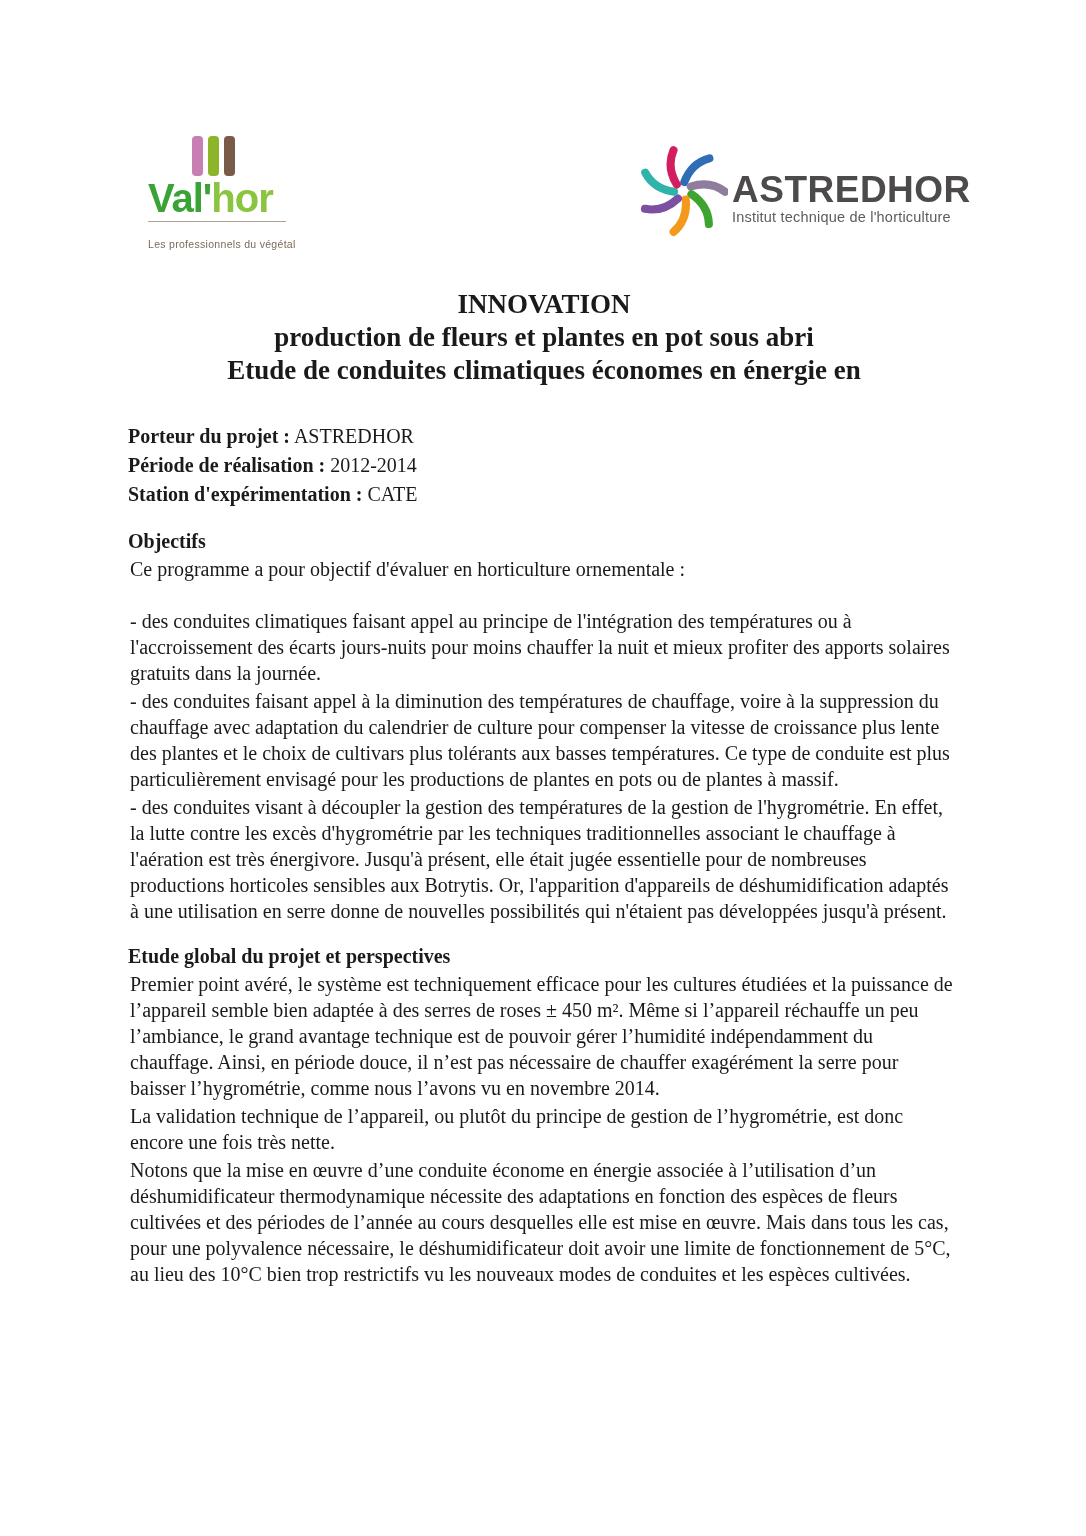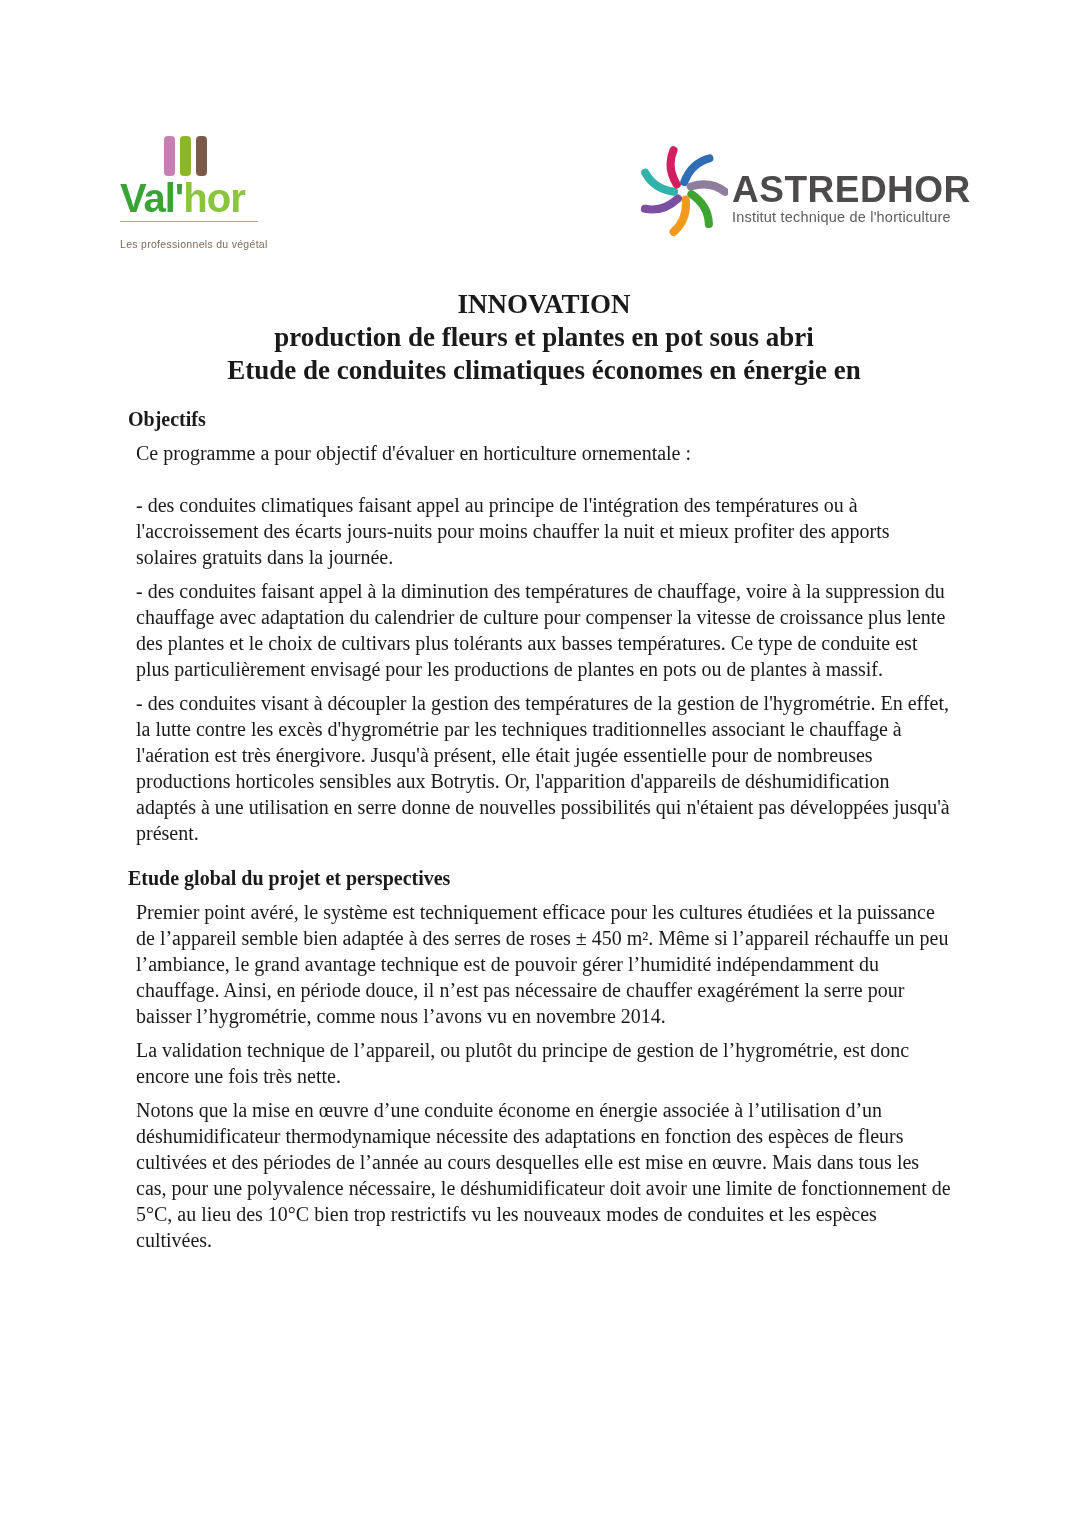--- a/index.html
+++ b/index.html
@@ -11,21 +11,21 @@
     background: #ffffff;
     margin: 0 auto;
     font-family: "Liberation Serif", serif;
     color: #1a1a1a;
     overflow: hidden;
   }
 
   
   .valhor {
     position: absolute;
-    left: 120px;
+    left: 148px;
     top: 136px;
     width: 150px;
   }
   .valhor-bars {
     display: flex;
     gap: 5px;
     margin-left: 44px;
   }
   .valhor-bar {
     width: 11px;
@@ -96,21 +96,21 @@
   .title-line { font-size: 27px; line-height: 33px; }
 
   .info-block { margin-top: 35px; }
   .info-row { line-height: 29px; }
   .info-label { font-weight: bold; }
 
   .section-heading {
     font-weight: bold;
     margin-top: 19px;
   }
-  .para { margin: 8px; }
+  .para { margin: 2px; }
   .para-gap { margin-top: 26px; }
 </style>
 </head>
 <body>
 
 <div class="page">
 
   <div class="valhor">
     <div class="valhor-bars">
       <div class="valhor-bar" style="background-color: rgb(199, 127, 179);"></div>
@@ -143,20 +143,34 @@
   </div>
 
   <div class="doc">
 
     <div class="title-block">
       <div class="title-kicker">INNOVATION</div>
       <div class="title-line">production de fleurs et plantes en pot sous abri</div>
       <div class="title-line">Etude de conduites climatiques économes en énergie en</div>
     </div>
 
+    <div class="info-block">
+      <div class="info-row">
+        <span class="info-label">Porteur du projet :</span>
+        <span>ASTREDHOR</span>
+      </div>
+      <div class="info-row">
+        <span class="info-label">Période de réalisation :</span>
+        <span>2012-2014</span>
+      </div>
+      <div class="info-row">
+        <span class="info-label">Station d'expérimentation :</span>
+        <span>CATE</span>
+      </div>
+    </div>
 
     <div class="section-heading">Objectifs</div>
     <p class="para">Ce programme a pour objectif d'évaluer en horticulture ornementale :</p>
 
     <p class="para para-gap">- des conduites climatiques faisant appel au principe de l'intégration des températures ou à l'accroissement des écarts jours-nuits pour moins chauffer la nuit et mieux profiter des apports solaires gratuits dans la journée.</p>
     <p class="para">- des conduites faisant appel à la diminution des températures de chauffage, voire à la suppression du chauffage avec adaptation du calendrier de culture pour compenser la vitesse de croissance plus lente des plantes et le choix de cultivars plus tolérants aux basses températures. Ce type de conduite est plus particulièrement envisagé pour les productions de plantes en pots ou de plantes à massif.</p>
     <p class="para">- des conduites visant à découpler la gestion des températures de la gestion de l'hygrométrie. En effet, la lutte contre les excès d'hygrométrie par les techniques traditionnelles associant le chauffage à l'aération est très énergivore. Jusqu'à présent, elle était jugée essentielle pour de nombreuses productions horticoles sensibles aux Botrytis. Or, l'apparition d'appareils de déshumidification adaptés à une utilisation en serre donne de nouvelles possibilités qui n'étaient pas développées jusqu'à présent.</p>
 
     <div class="section-heading">Etude global du projet et perspectives</div>
     <p class="para">Premier point avéré, le système est techniquement efficace pour les cultures étudiées et la puissance de l’appareil semble bien adaptée à des serres de roses ± 450 m². Même si l’appareil réchauffe un peu l’ambiance, le grand avantage technique est de pouvoir gérer l’humidité indépendamment du chauffage. Ainsi, en période douce, il n’est pas nécessaire de chauffer exagérément la serre pour baisser l’hygrométrie, comme nous l’avons vu en novembre 2014.</p>

